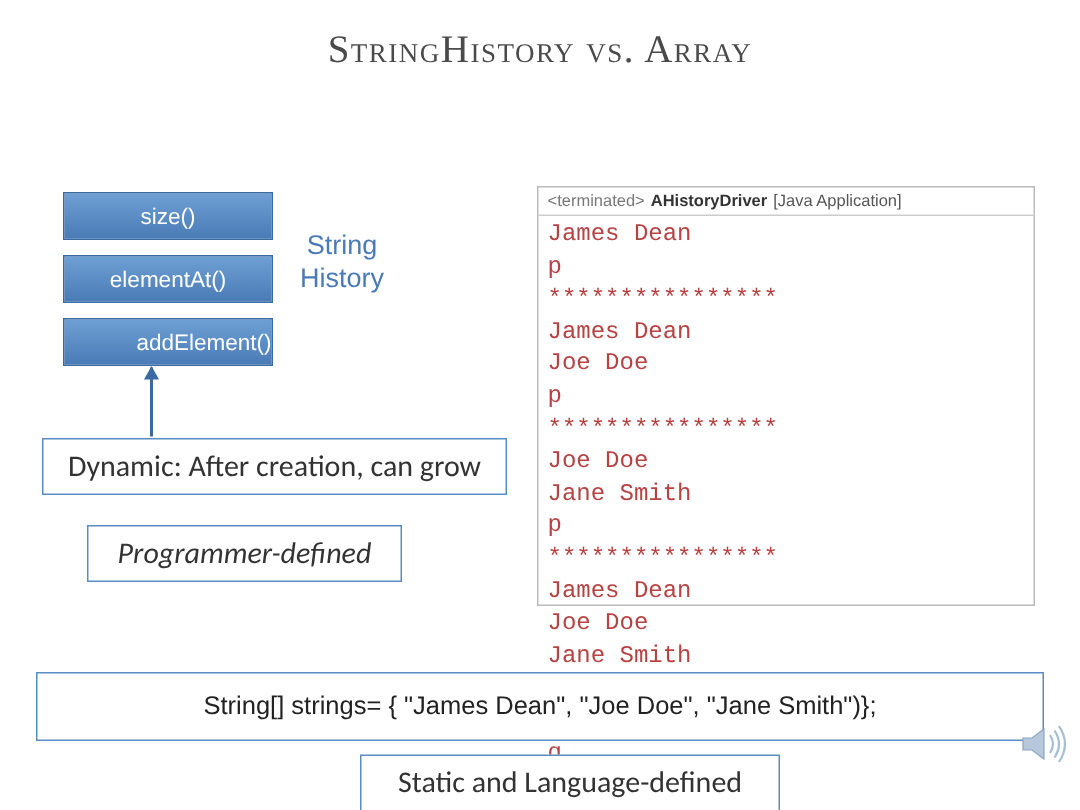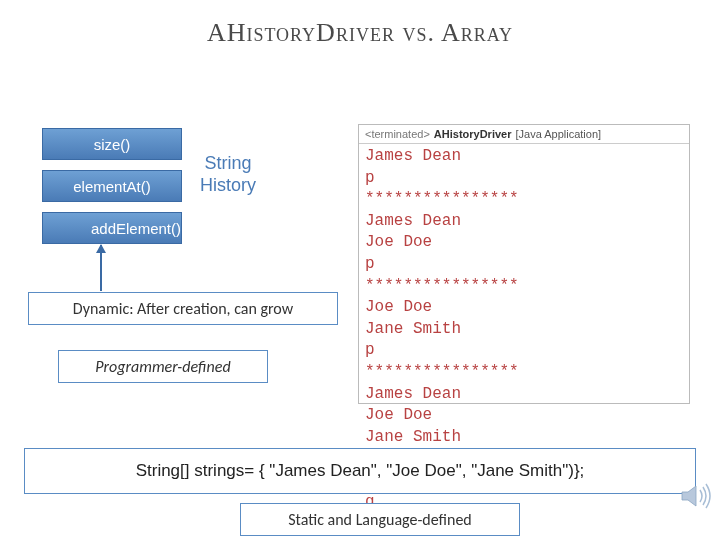--- a/index.html
+++ b/index.html
@@ -68,21 +68,21 @@
     border-left: 5px solid transparent;
     border-right: 5px solid transparent;
     border-bottom: 9px solid #3a6aa4;
   }
   .note-box {
     position: absolute;
     border: 1.5px solid #5a8cc4;
     background: #fff;
     padding: 6px 14px;
     font-family: Calibri, Arial, sans-serif;
-    font-size: 16px;
+    font-size: 20px;
     color: #333;
     text-align: center;
   }
   .dynamic-box { left: 28px; top: 234px; width: 310px; }
   .prog-box { left: 58px; top: 292px; width: 210px; font-style: italic; }
   .code-box {
     position: absolute;
     left: 24px;
     top: 390px;
     width: 672px;
@@ -130,21 +130,21 @@
     right: 8px;
     bottom: 8px;
     width: 32px;
     height: 28px;
   }
   .sound-icon svg { width: 100%; height: 100%; }
 </style>
 </head>
 <body>
 
-<div class="title">AHistoryDriver vs. Array</div>
+<div class="title">StringHistory vs. Array</div>
 
 <div class="content">
 
   <div class="method-box mb2">
     <span>elementAt()</span>
   </div>
   <div class="method-box mb1">
     <span>size()</span>
   </div>
   <div class="method-box mb3">

